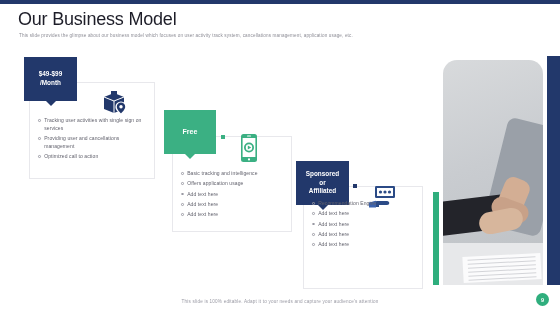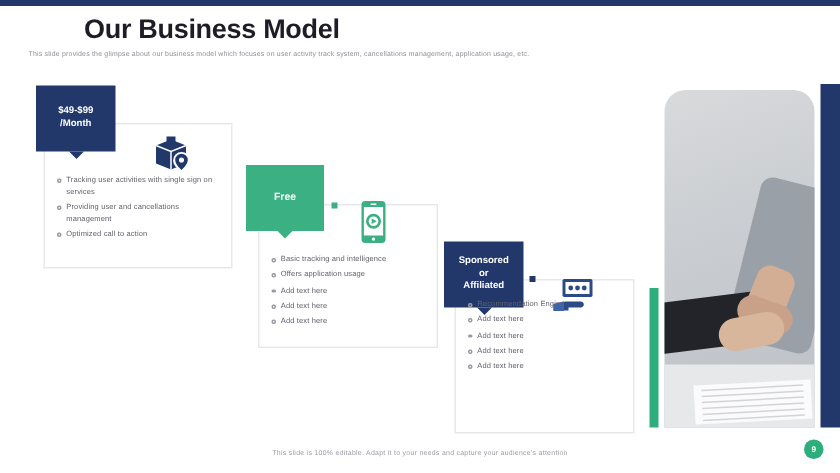--- a/index.html
+++ b/index.html
@@ -13,23 +13,22 @@
 
   
   .top-bar {
     position:absolute; top:0; left:0; width:560px; height:4px;
     background:#22386b;
   }
 
   
   .page-title {
     position:absolute; left:18px; top:9px;
-    font-size:18px; font-weight:bold; color:#1d1d28;
+    font-size:18px; font-weight:normal; color:#1d1d28;
     letter-spacing:-0.2px;
-    margin-left:38px;
   }
   .page-subtitle {
     position:absolute; left:19px; top:33px; width:420px;
     font-size:4.6px; color:#8d8d96; line-height:1.4;
     letter-spacing:0.15px;
   }
 
   
   .card {
     position:absolute;

